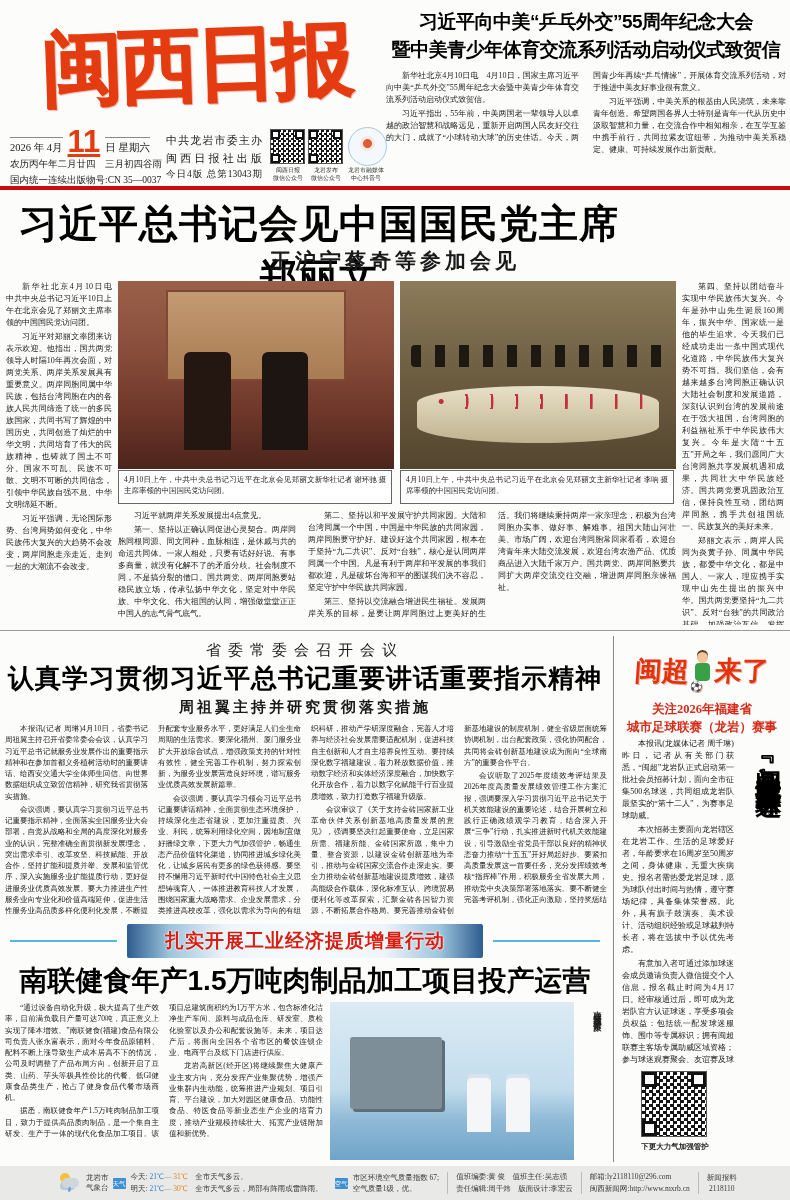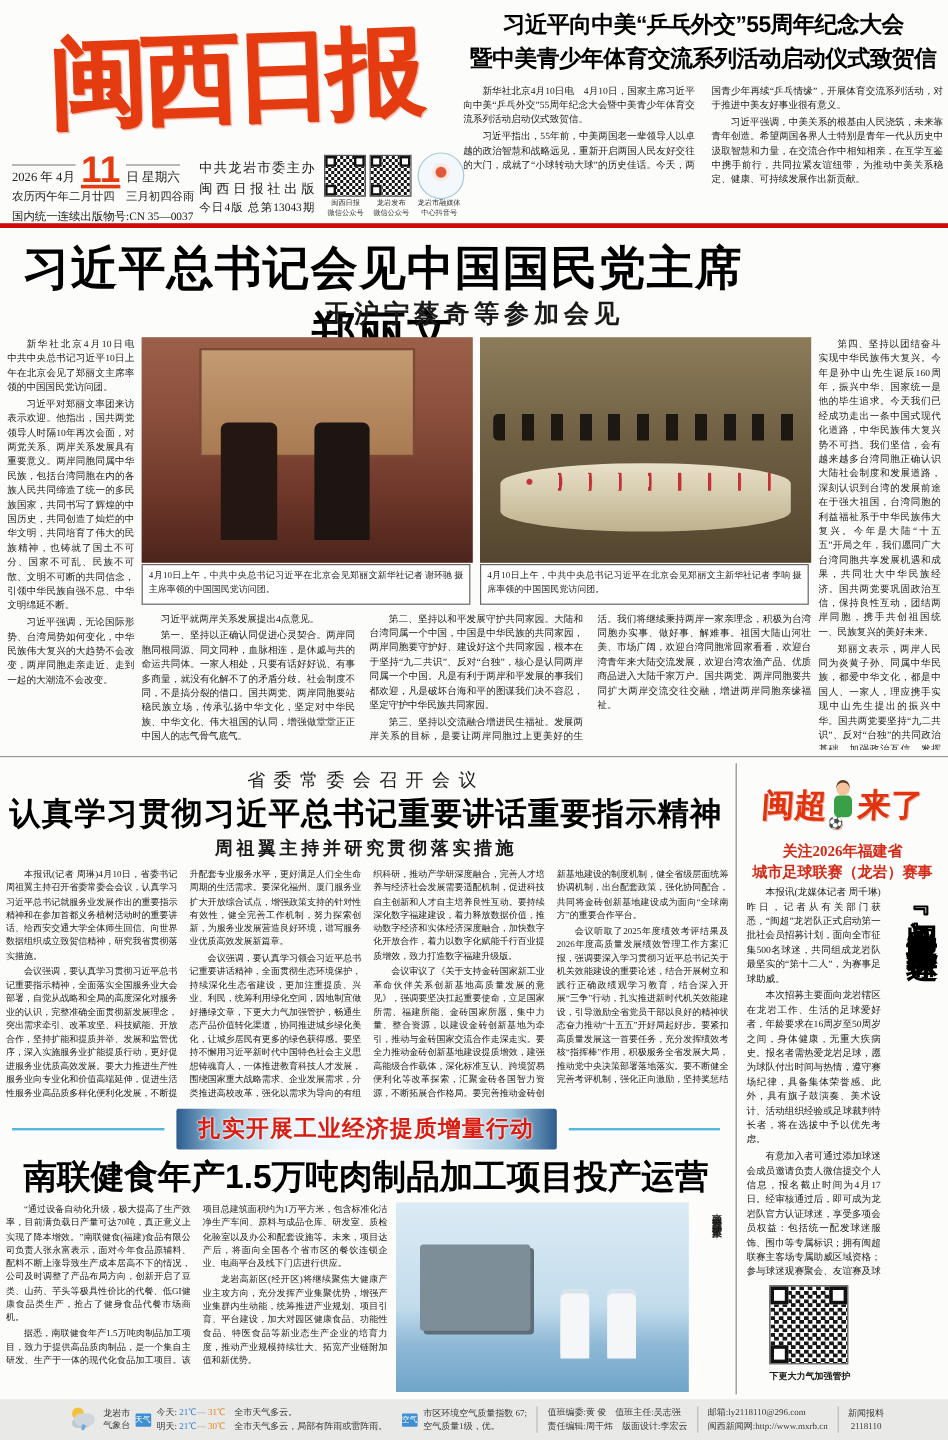--- a/index.html
+++ b/index.html
@@ -95,21 +95,21 @@
     background-size:7px 7px;outline:1px solid #555;}
   .mc-qr i{position:absolute;width:15px;height:15px;border:3px solid #111;background:#fff;box-sizing:border-box;}
   .mc-qr i:nth-child(1){left:0;top:0;}
   .mc-qr i:nth-child(2){right:0;top:0;}
   .mc-qr i:nth-child(3){left:0;bottom:0;}
   .mc-qrcap{position:absolute;left:0;top:506px;width:122px;text-align:center;font-size:7.5px;font-weight:bold;}
 
   
   .banner{position:absolute;left:0;top:924px;width:610px;height:34px;display:flex;align-items:center;}
   .b-line{flex:1;height:0;border-top:2px solid #53b8e0;margin:0 10px;}
-  .b-strip{width:317px;height:34px;display:flex;align-items:center;justify-content:center;flex:none;
+  .b-strip{width:356px;height:34px;display:flex;align-items:center;justify-content:center;flex:none;
     background:linear-gradient(90deg,#2c5c8f 0%,#9cc4dd 12%,#eef5fa 28%,#f6fafc 50%,#eef5fa 72%,#9cc4dd 88%,#2c5c8f 100%);
     color:#d81e12;font-weight:900;font-size:19px;letter-spacing:1px;font-family:"Liberation Sans",sans-serif;
     text-shadow:0 0 2px #fff,0 0 2px #fff;border-radius:2px;}
   .fc-h1{position:absolute;left:0;top:962px;width:610px;text-align:center;font-weight:bold;font-size:28px;color:#000;}
   .fc-body{position:absolute;left:5px;top:1002px;width:318px;height:158px;column-count:2;column-gap:10px;}
   .photo3{position:absolute;left:330px;top:1002px;width:244px;height:158px;
     background:linear-gradient(180deg,#dcebf4 0%,#c2dcec 55%,#8fb9d6 75%,#6fa5c8 100%);}
   .photo3 .mach{position:absolute;left:8%;top:22%;width:38%;height:46%;background:#7d8e99;border-radius:3px;box-shadow:3px 3px 0 #5d6e79;}
   .photo3 .wk{position:absolute;bottom:18%;width:10%;height:34%;background:#f4f6f8;border-radius:5px 5px 0 0;box-shadow:0 -4px 0 #d8e4ec;}
   .photo3 .w1{left:56%;}

